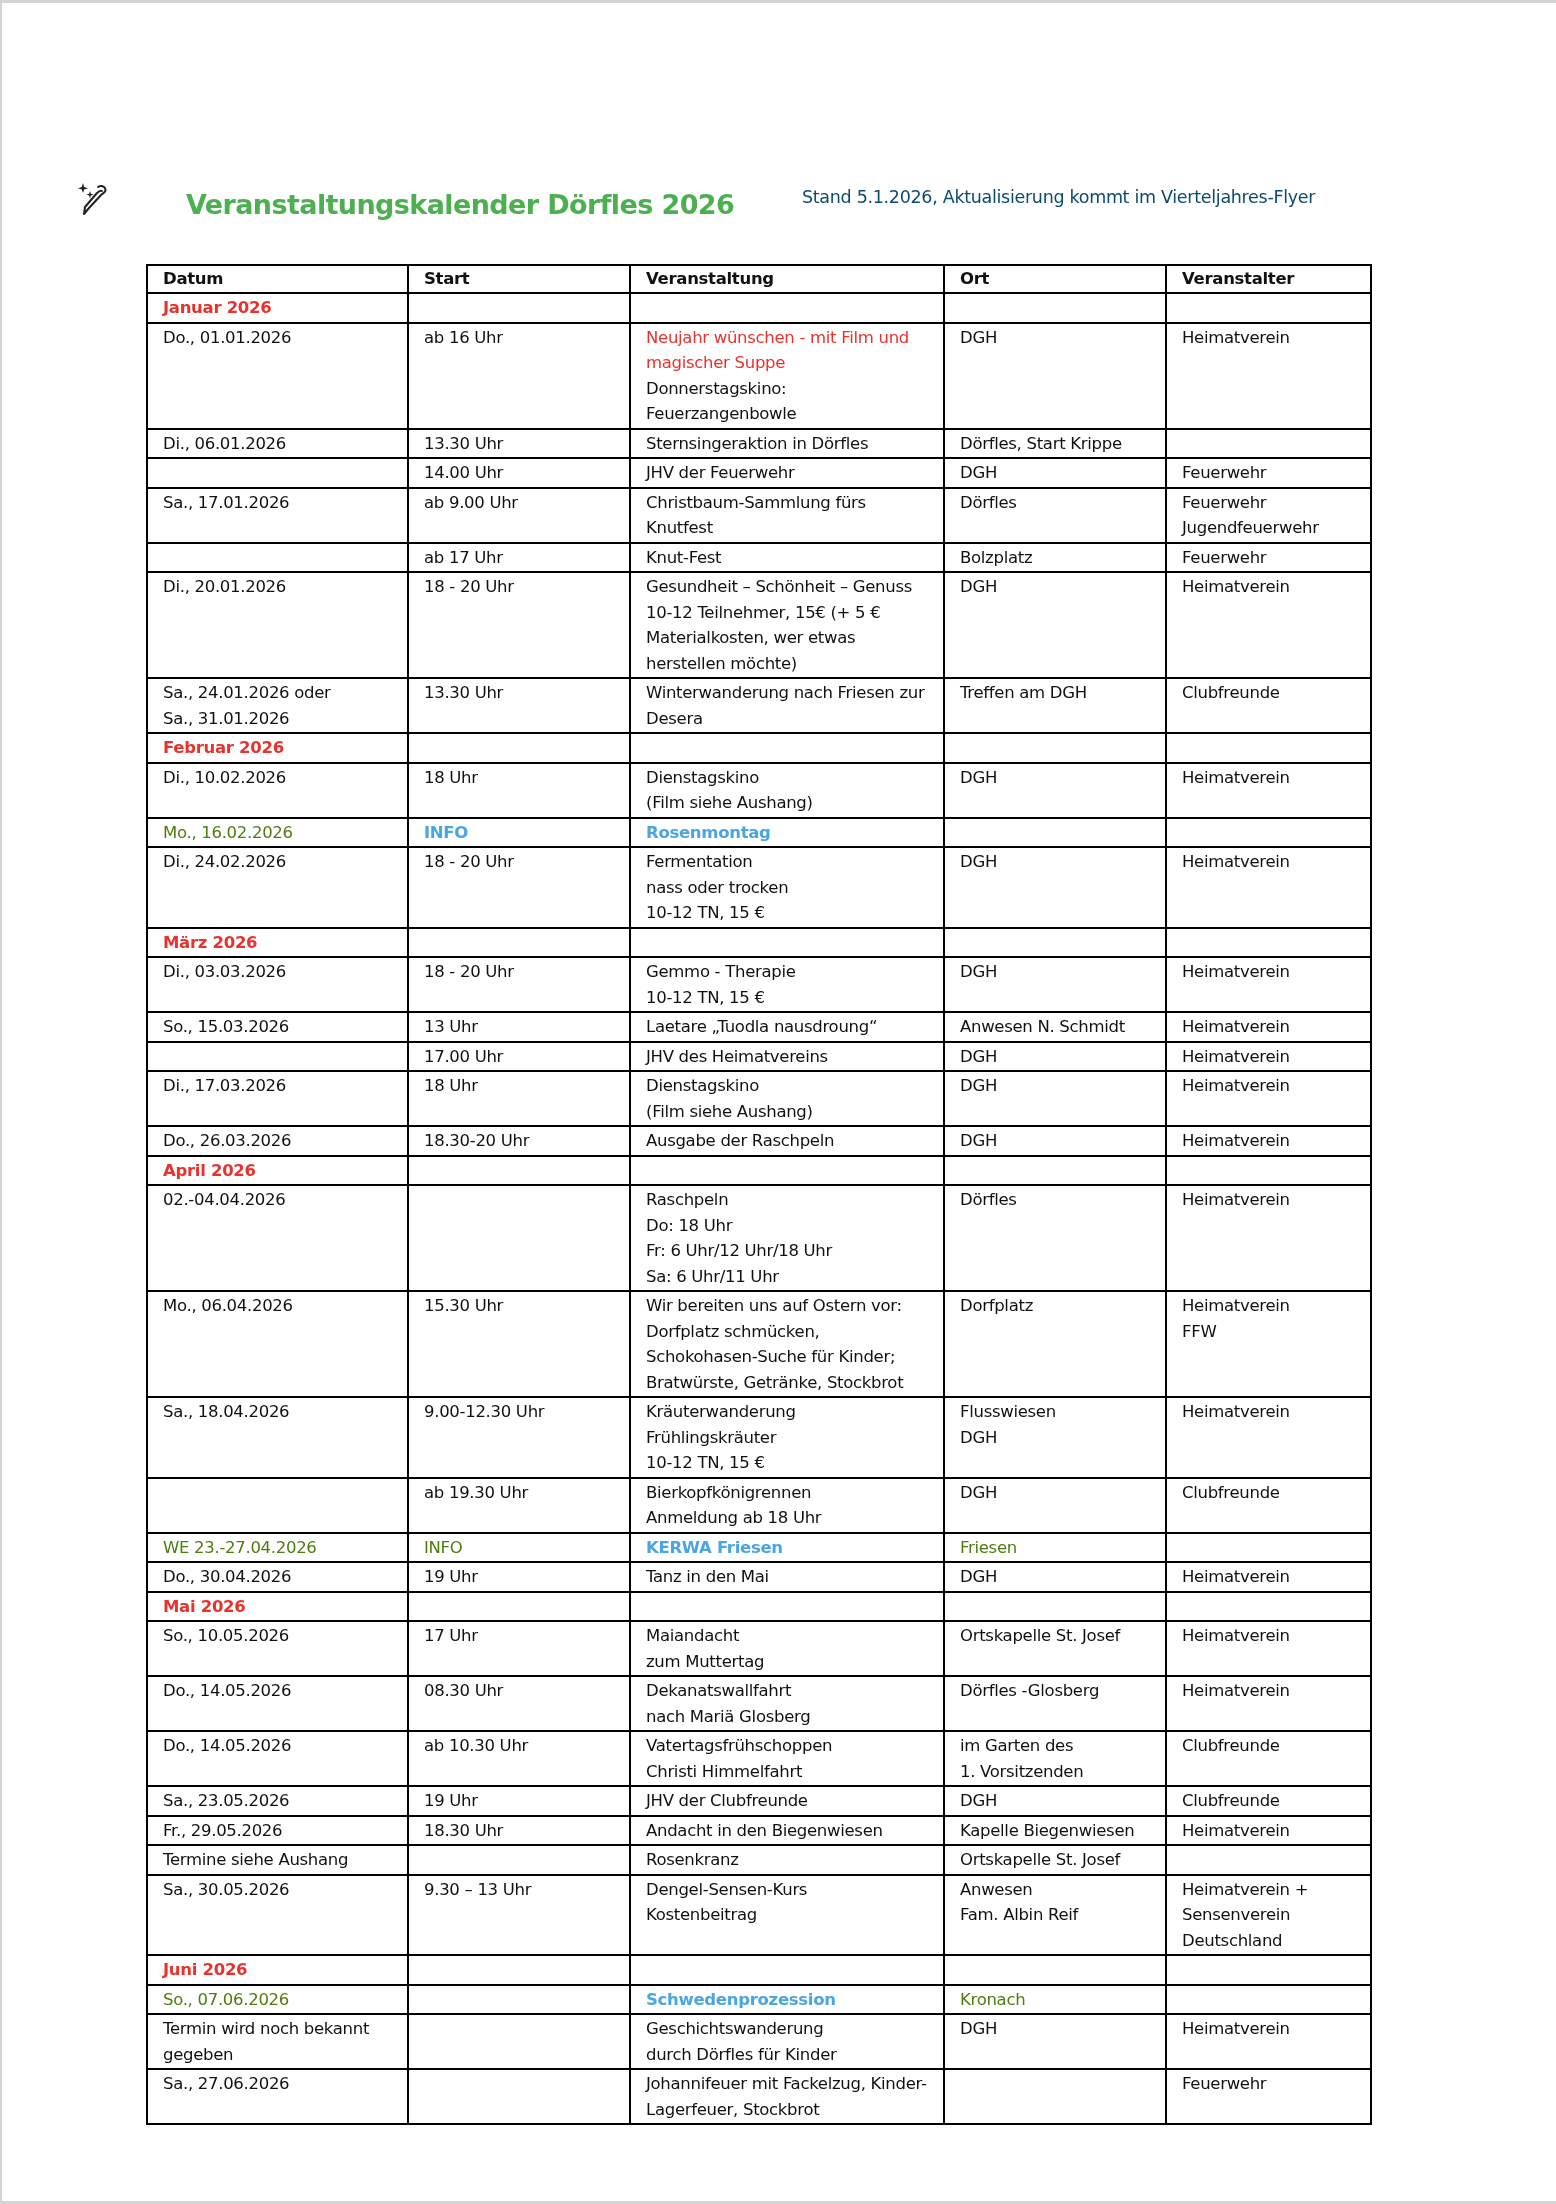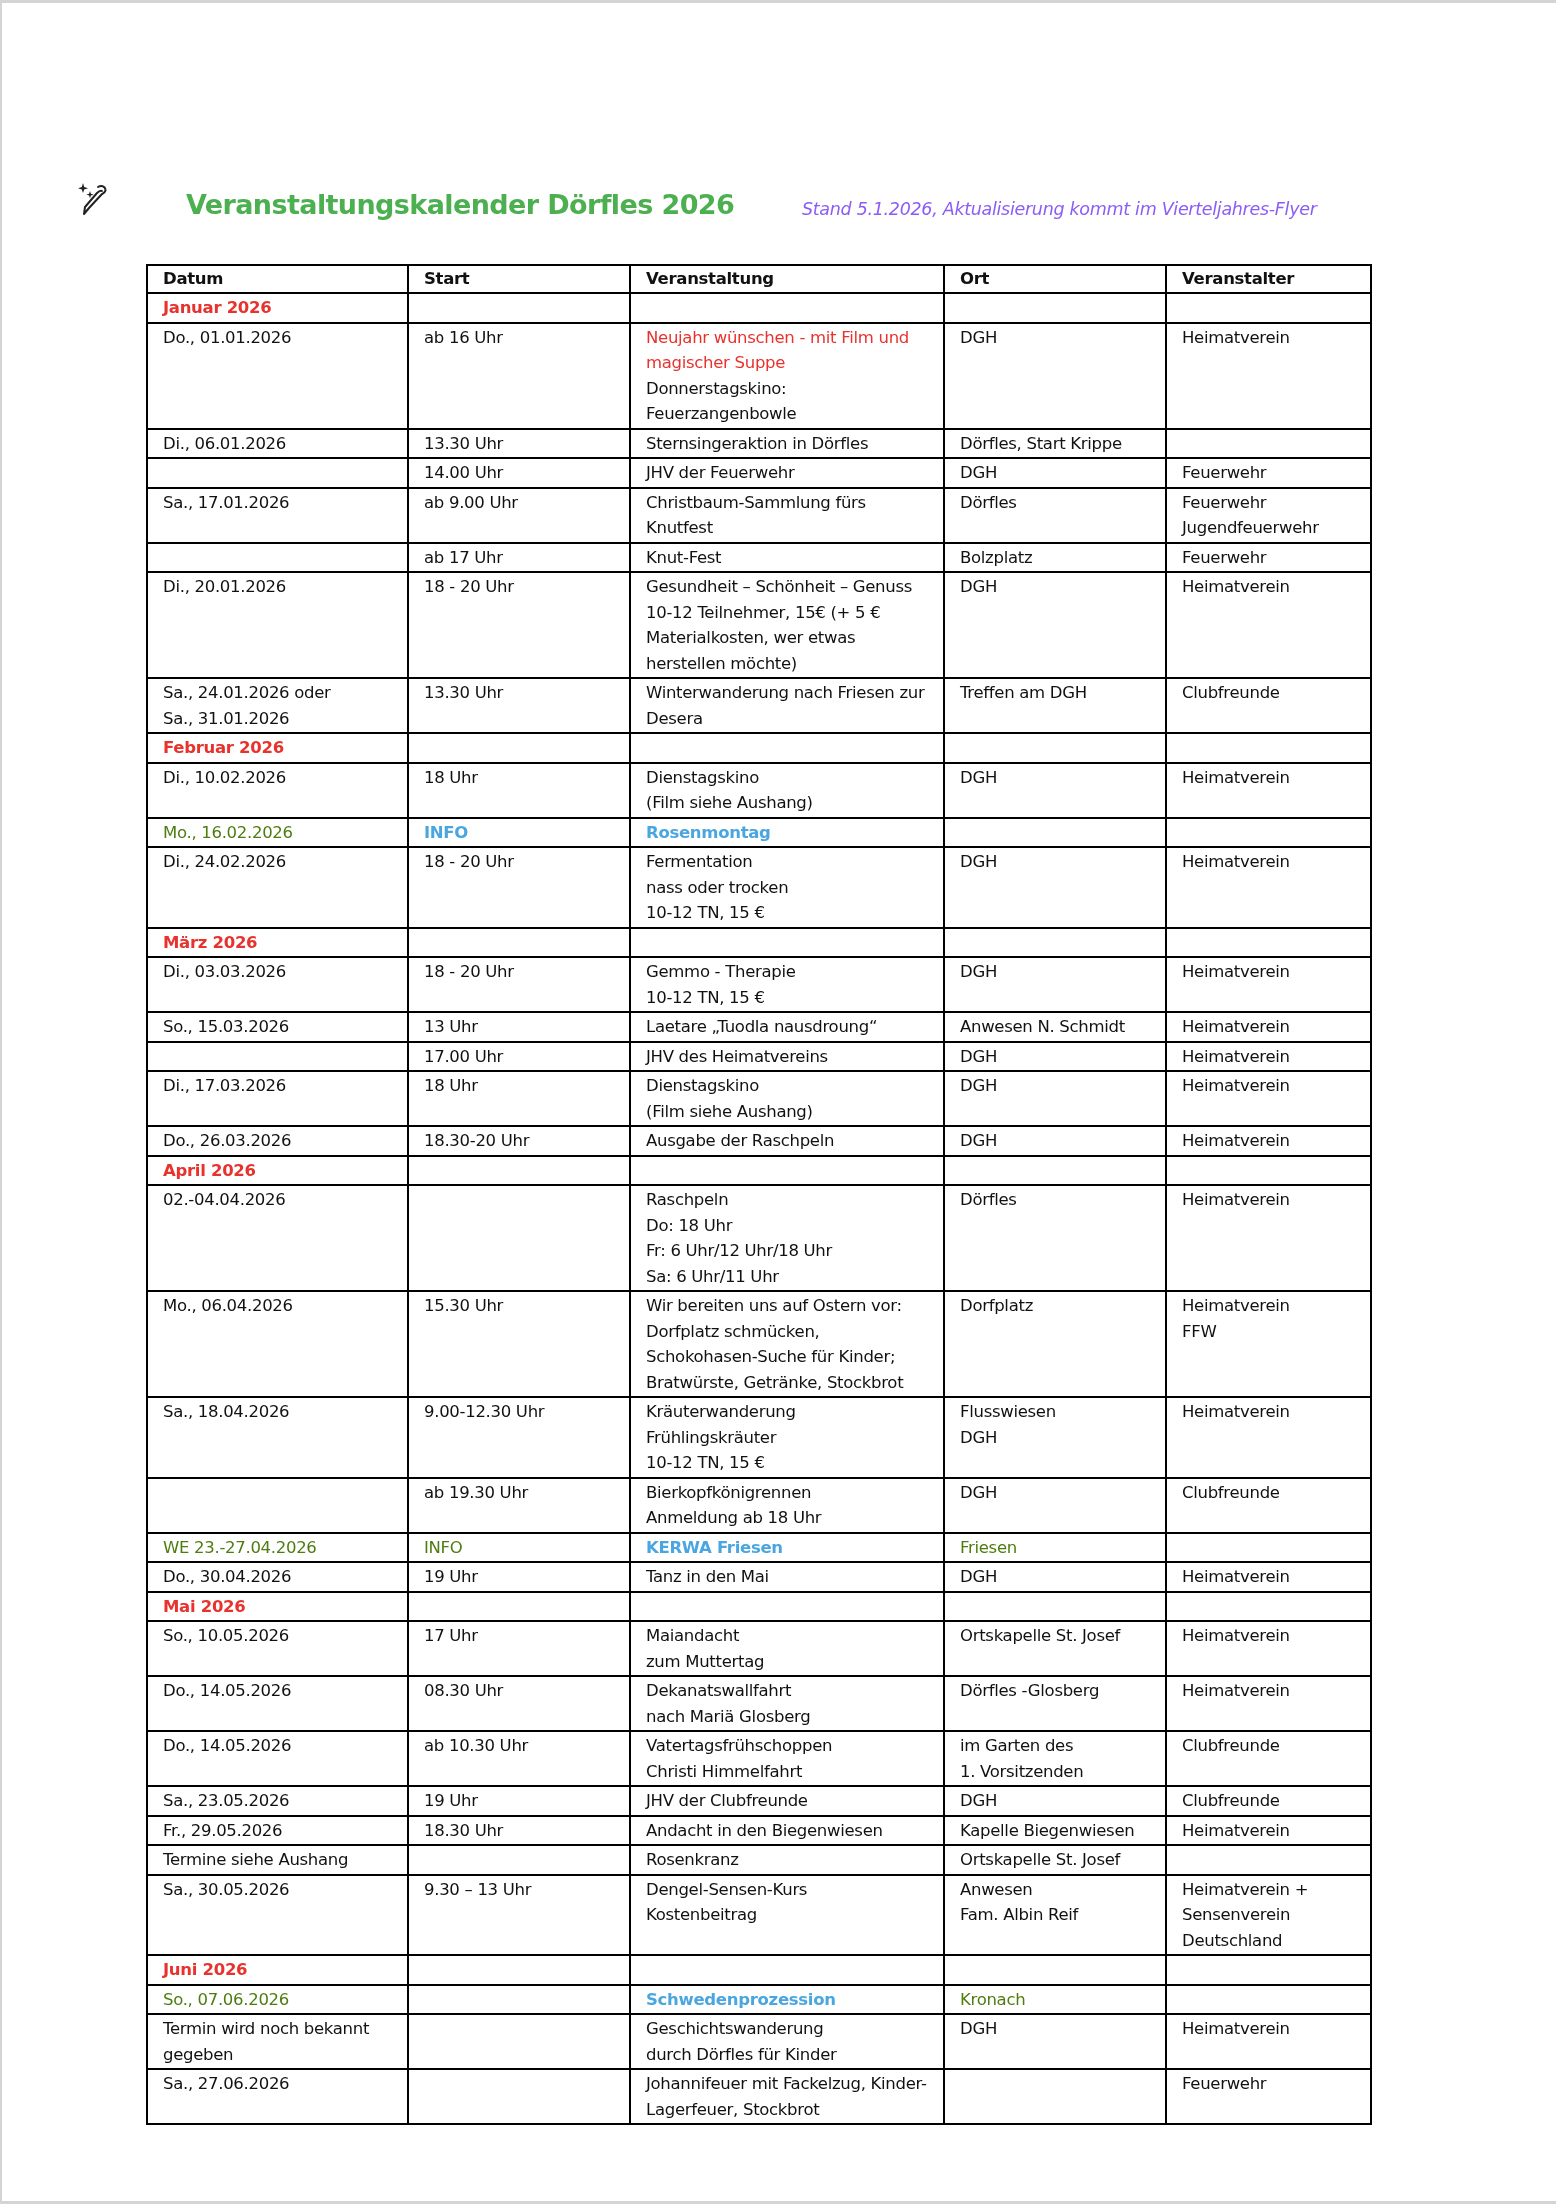--- a/index.html
+++ b/index.html
@@ -12,23 +12,23 @@
     background:#ffffff;
     padding-left:8px;
   }
   .ai-icon { position:absolute; left:74px; top:178px; width:36px; height:36px; }
   .title {
     position:absolute; left:184px; top:186px;
     font-family:"DejaVu Sans", sans-serif; font-weight:bold; font-size:27px;
     color:#4caf50; letter-spacing:-0.6px; white-space:nowrap;
   }
   .subtitle {
-    position:absolute; left:800px; top:196px;
-    font-family:"DejaVu Sans", sans-serif; font-size:17.5px; color:#8b5cf6;
-    letter-spacing:-0.3px; white-space:nowrap;font-style:italic;
+    position:absolute; left:800px; top:184px;
+    font-family:"DejaVu Sans", sans-serif; font-size:17.5px; color:#0c4a6e;
+    letter-spacing:-0.3px; white-space:nowrap;
   }
   table.cal {
     position:absolute; left:144px; top:261px; width:1224px;
     border-collapse:collapse; table-layout:fixed;
     font-family:"DejaVu Sans", sans-serif; font-size:16.5px; color:#111;
     letter-spacing:-0.3px;
   }
   table.cal col.c1 { width:261px; }
   table.cal col.c2 { width:222px; }
   table.cal col.c3 { width:314px; }

